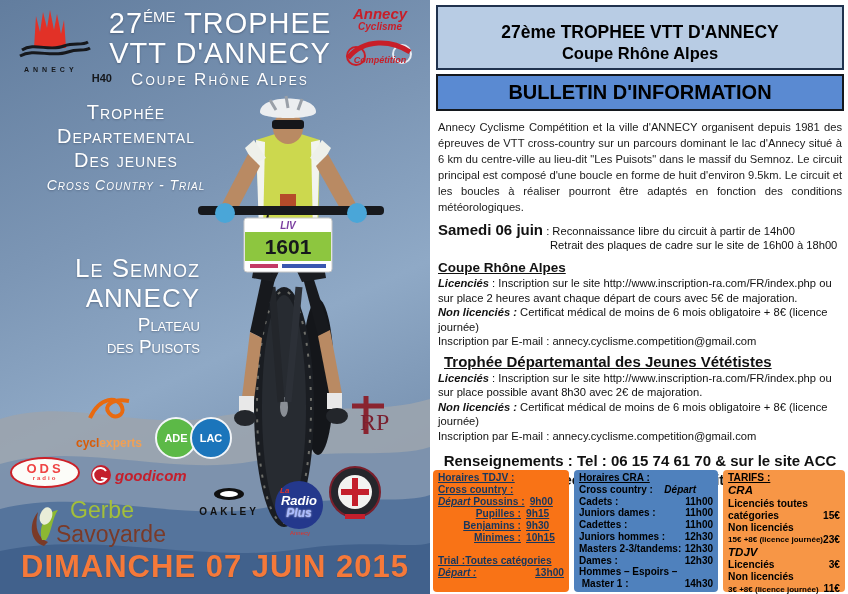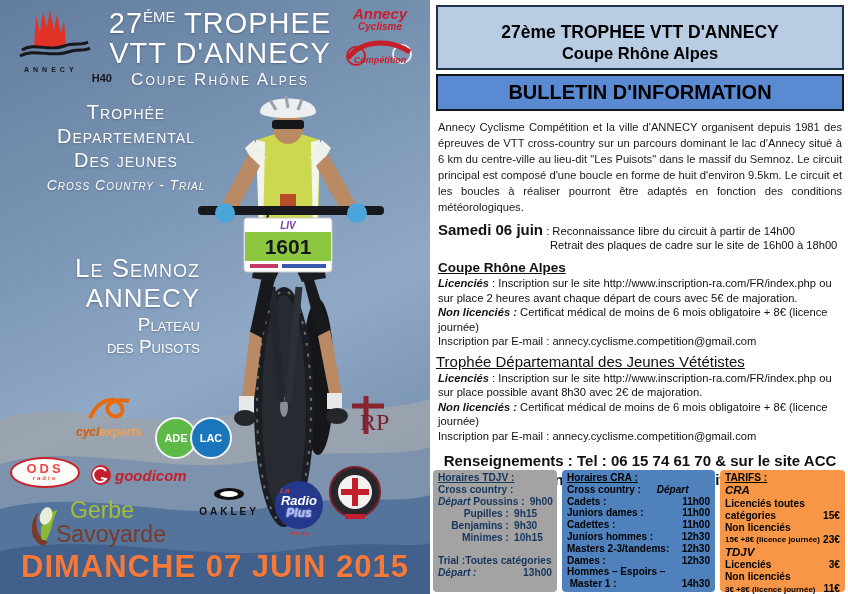--- a/index.html
+++ b/index.html
@@ -25,21 +25,21 @@
   .tl{font-size:20px;letter-spacing:1px;line-height:1.2;}
   .cc{font-style:italic;font-size:14px;letter-spacing:1px;margin-top:5px;}
   .semnoz{position:absolute;left:4px;top:254px;width:196px;text-align:right;font-variant:small-caps;z-index:3;text-shadow:0 1px 2px rgba(20,30,50,.35);}
   .s-big{font-size:26px;line-height:1.15;letter-spacing:1px;}
   .s-small{font-size:19px;line-height:1.15;}
   .cyclist{position:absolute;left:168px;top:82px;width:245px;height:460px;z-index:2;}
   .date{position:absolute;left:0;top:549px;width:430px;text-align:center;color:#f5793a;font-weight:bold;font-size:31px;letter-spacing:1px;z-index:5;text-shadow:0 1px 1px rgba(60,30,0,.25);}
   
   .sp{position:absolute;z-index:4;}
   .cx{left:64px;top:394px;width:90px;text-align:center;}
-  .cx-text{font-style:italic;font-weight:bold;font-size:12px;line-height:1;}
+  .cx-text{font-weight:bold;font-size:12px;line-height:1;margin-top:11px;}
   .cx-a{color:#d85c08;}.cx-b{color:#f0a055;}
   .adelac{left:155px;top:417px;display:flex;}
   .acirc{width:38px;height:38px;border-radius:50%;color:#fff;font-weight:bold;font-size:11px;display:flex;align-items:center;justify-content:center;border:2px solid #f2f5f8;}
   .ade{background:#5cb947;}
   .lac{background:#1b75bb;margin-left:-7px;}
   .rplogo{left:340px;top:394px;width:58px;height:42px;color:#7a2130;}
   .ods{left:10px;top:437px;width:66px;height:27px;background:#fcfcf8;border:2px solid #cc2027;border-radius:50%;text-align:center;color:#ef4444;font-weight:bold;margin-top:20px;}
   .ods-main{font-size:13px;letter-spacing:3px;line-height:20px;}
   .ods-sub{font-size:6px;letter-spacing:2px;margin-top:-4px;}
   .goodicom{left:90px;top:464px;display:flex;align-items:center;}
@@ -61,28 +61,28 @@
   .info{position:relative;width:418px;height:594px;flex:none;box-sizing:border-box;padding:5px 4px 0 6px;color:#111;}
   .hbox1{background:#b8cce4;border:2px solid #20324e;text-align:center;padding:15px 0 4px;font-weight:bold;color:#000;}
   .hb1a{font-size:17.5px;line-height:1.25;}
   .hb1b{font-size:16.5px;line-height:1.2;}
   .hbox2{background:#5a8ad2;border:2px solid #14181e;text-align:center;padding:5px 0;font-weight:bold;font-size:20px;color:#000;margin-top:4px;}
   .intro{margin:8px 2px 0;text-align:justify;font-size:11.2px;line-height:1.44;color:#1a1a1a;}
   .samedi{margin:6px 0 0 2px;font-size:11.2px;}
   .sb{font-weight:bold;font-size:15px;}
   .sline2{padding-left:112px;line-height:1.3;}
   .h1{margin:7px 0 1px 2px;font-size:13.5px;font-weight:bold;text-decoration:underline;}
-  .h2{margin:4px 0 1px 0;font-size:15px;font-weight:normal;text-decoration:underline;}
+  .h2{margin:4px 0 1px 8px;font-size:15px;font-weight:bold;text-decoration:underline;}
   p.body{margin:0 2px;font-size:11.2px;line-height:1.3;}
   .bi{font-weight:bold;font-style:italic;}
   .rens{margin-top:8px;text-align:center;font-weight:bold;font-size:15px;line-height:1.2;}
   .site{text-align:center;font-weight:bold;font-size:15px;line-height:1.3;}
   .tables{position:absolute;left:3px;right:3px;bottom:2px;display:flex;gap:5px;height:122px;}
   .tbl{border-radius:4px;padding:2px 5px;box-sizing:border-box;font-size:10.2px;font-weight:bold;line-height:1.18;}
-  .t1{width:124px;background:#a3a3a3;color:#17365d;}
+  .t1{width:136px;background:#f97316;color:#17365d;text-decoration:underline;}
   .t2{width:153px;background:#4f81bd;color:#000;font-size:10px;}
   .t3{flex:1;background:#f79646;color:#000;}
   .u{text-decoration:underline;}
   .row{display:flex;white-space:nowrap;}
   .t1 .rl{flex:1;text-align:right;}
   .t1 .rv{width:38px;text-align:left;padding-left:5px;}
   .sbs{justify-content:space-between;}
   .iw{font-style:italic;}
   .gap{height:11px;}
   .hdr{font-style:italic;font-size:11.5px;}

